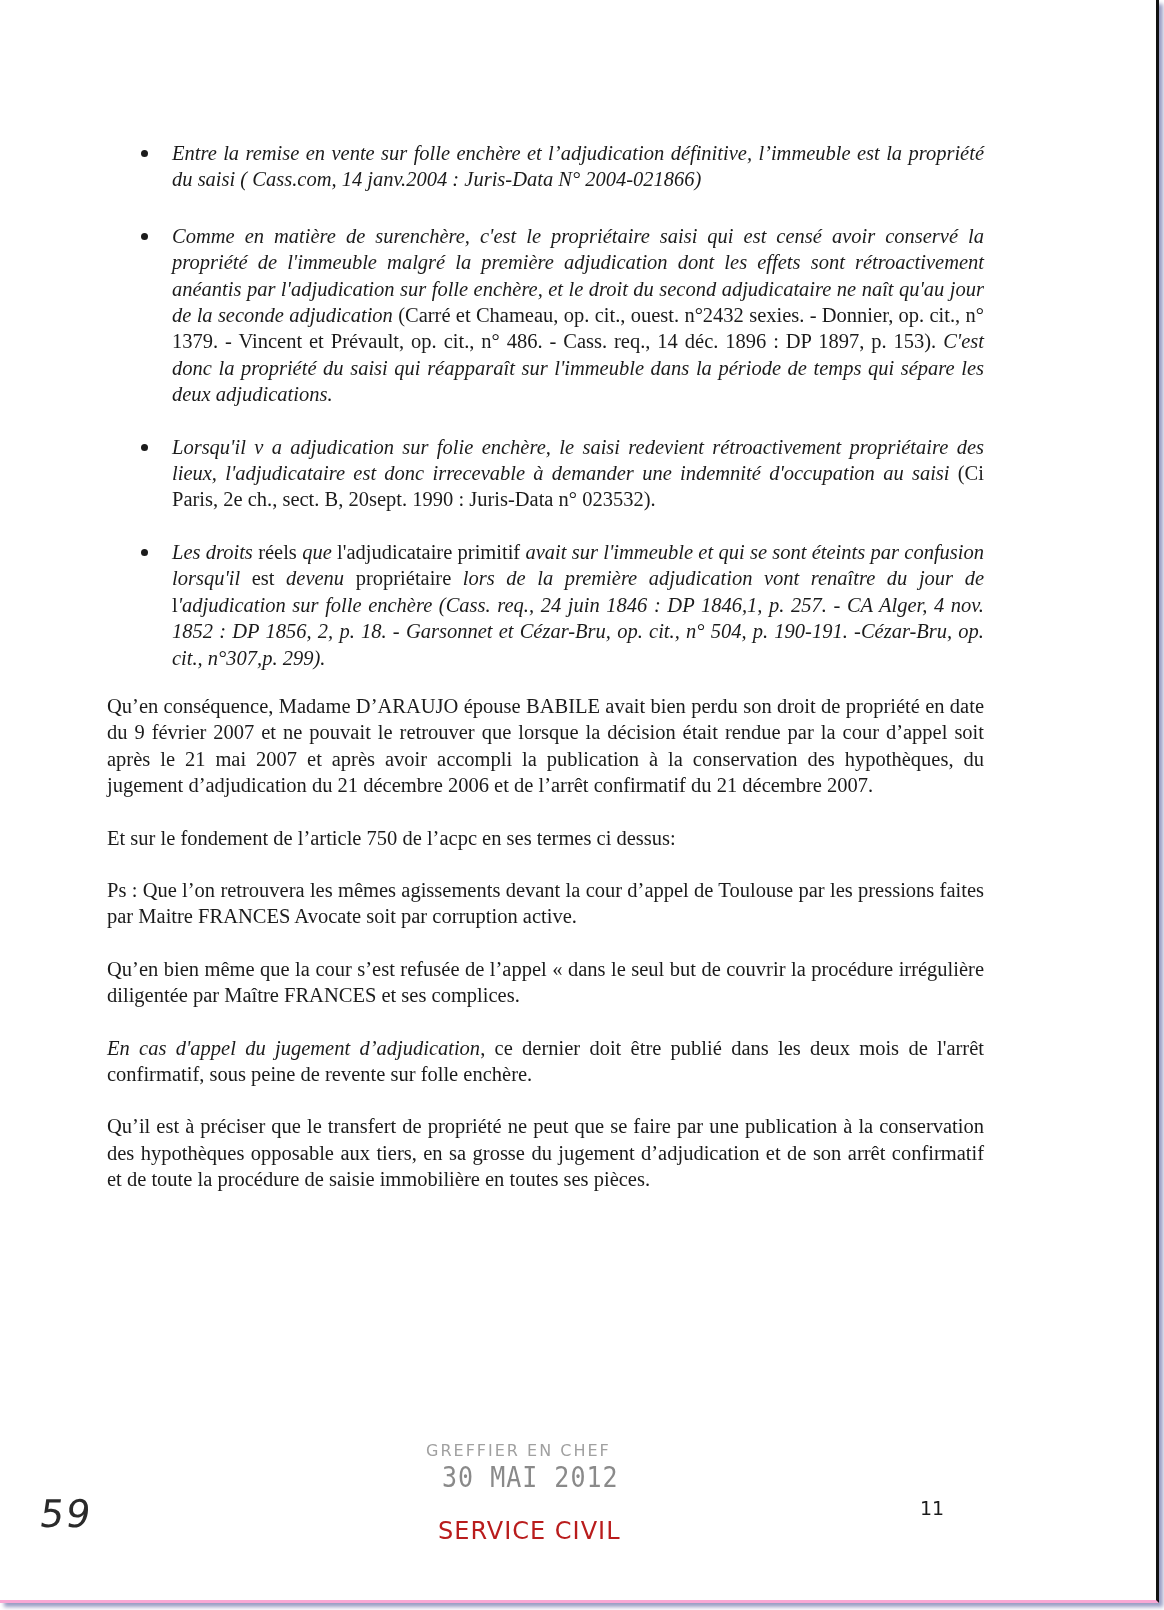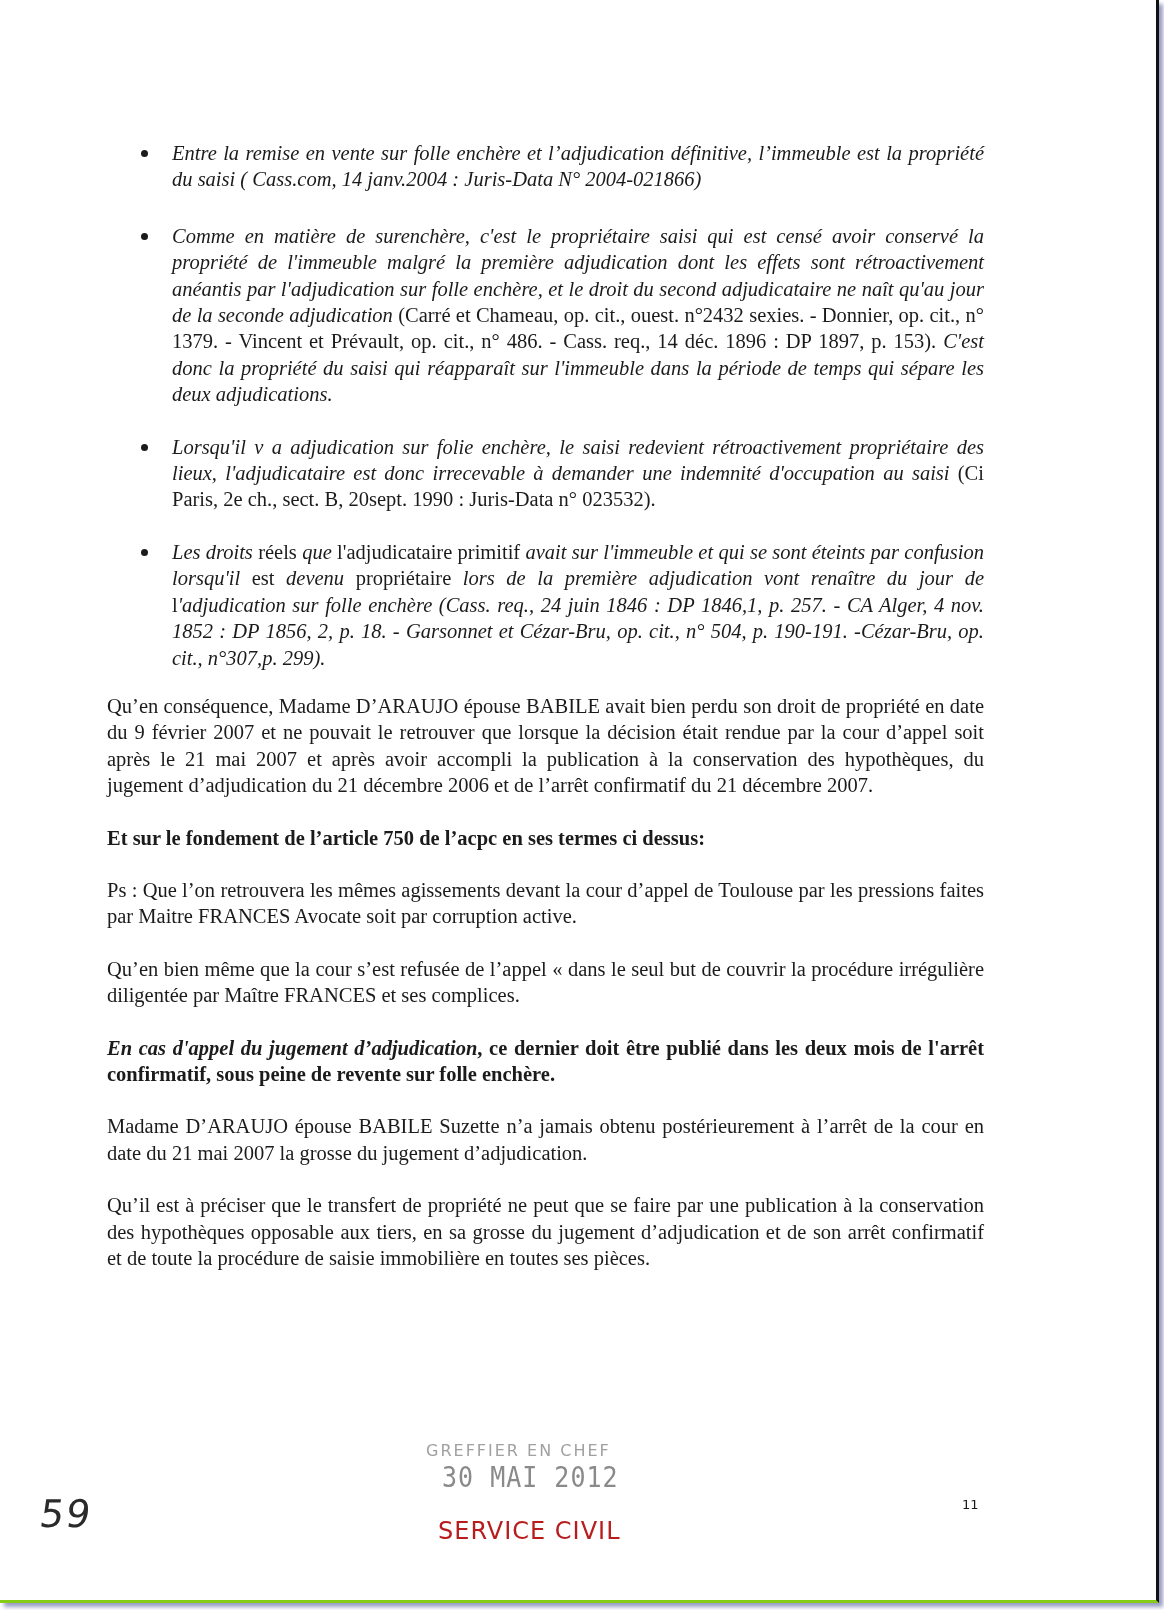--- a/index.html
+++ b/index.html
@@ -1,49 +1,49 @@
 <!DOCTYPE html>
 <html><head>
   <meta charset="utf-8">
   <style>
     html, body { margin: 0; padding: 0; background: #ffffff; }
     body { width: 1164px; height: 1610px; position: relative; overflow: hidden; }
     .page {
       position: absolute; left: 0; top: 0; width: 1156px; height: 1600px;
       background: #ffffff;
       border-right: 3px solid #111111;
-      border-bottom: 3px solid #84cc16;
+      border-bottom: 3px solid #f9a8d4;
       box-shadow: 4px 4px 4px #9a9ec4;
     }
     .content {
       position: absolute; left: 107px; top: 140px; width: 877px;
       font-family: "Liberation Serif", serif; font-size: 20.5px; line-height: 26.4px; color: #1b1b1b;
     }
     .bullets { list-style: none; margin: 0; padding: 0; }
     .bullet { position: relative; padding-left: 65px; margin: 0 0 26px 0; text-align: justify; }
     .bullet .dot {
       position: absolute; left: 34px; top: 10px; width: 7px; height: 7px; border-radius: 50%; background: #1b1b1b;
     }
     .bullet.b1 { margin-bottom: 30px; }
     .it { font-style: italic; }
-    .bd { font-weight: bold; }
+    .bd { font-weight: normal; }
     p { margin: 0 0 26px 0; text-align: justify; }
     .para-tight { margin-top: -4px; }
     .stamp {
       position: absolute; color: #8a8a8a; font-family: "DejaVu Sans", sans-serif; letter-spacing: 1px;
     }
     .stamp-top { left: 426px; top: 1441px; font-size: 16px; color: #a0a0a0; letter-spacing: 2px; text-align: center; }
     .stamp-date { left: 442px; top: 1463px; font-size: 25px; font-family: "DejaVu Sans Mono", monospace; transform: scaleY(1.15); }
     .stamp-service { left: 438px; top: 1517px; font-size: 24px; color: #b91c1c; }
     .hand-num {
       position: absolute; left: 40px; top: 1492px; font-family: "DejaVu Sans", sans-serif;
       font-size: 38px; color: #2a2a2a; font-weight: normal; letter-spacing: 2px; transform: skewX(-8deg);
     }
     .page-num {
-      position: absolute; left: 962px; top: 1497px; font-family: "DejaVu Sans", sans-serif; font-size: 13px; color: #1a1a1a;
+      position: absolute; left: 920px; top: 1497px; font-family: "DejaVu Sans", sans-serif; font-size: 19px; color: #1a1a1a;
     }
   </style>
 </head>
 <body>
 
 <div class="page">
   <div class="content">
     <ul class="bullets">
       <li class="bullet b1">
         <span class="dot"></span>
@@ -61,21 +61,20 @@
         <span class="dot"></span>
         <span class="seg-container"><span class="it">Les droits</span><span> réels </span><span class="it">que</span><span> l'adjudicataire primitif </span><span class="it">avait sur l'immeuble et qui se sont éteints par confusion lorsqu'il</span><span> est </span><span class="it">devenu</span><span> propriétaire </span><span class="it">lors de la première adjudication vont renaître du jour de </span><span>l</span><span class="it">'adjudication sur folle enchère (Cass. req., 24 juin 1846 : DP 1846,1, p. 257. - CA Alger, 4 nov. 1852 : DP 1856, 2, p. 18. - Garsonnet et Cézar-Bru, op. cit., n° 504, p. 190-191. -Cézar-Bru, op. cit., n°307,p. 299).</span></span>
       </li>
     </ul>
 
     <p class="para-tight">Qu’en conséquence, Madame D’ARAUJO épouse BABILE avait bien perdu son droit de propriété en date du 9 février 2007 et ne pouvait le retrouver que lorsque la décision était rendue par la cour d’appel soit après le 21 mai 2007 et après avoir accompli la publication à la conservation des hypothèques, du jugement d’adjudication du 21 décembre 2006 et de l’arrêt confirmatif du 21 décembre 2007.</p>
     <p class="bd">Et sur le fondement de l’article 750 de l’acpc  en ses termes ci dessus:</p>
     <p>Ps : Que l’on retrouvera les mêmes agissements devant la cour d’appel de Toulouse par les pressions faites par Maitre FRANCES Avocate soit par corruption active.</p>
     <p>Qu’en bien même que la cour s’est refusée de l’appel «  dans le seul but de couvrir la procédure irrégulière diligentée par Maître FRANCES et ses complices.</p>
     <p class="bd"><span class="it">En cas d'appel du jugement d’adjudication</span><span>, ce dernier doit être publié dans les deux mois de l'arrêt confirmatif, sous peine de revente sur folle enchère.</span></p>
-    <p>Madame D’ARAUJO épouse BABILE Suzette n’a jamais obtenu postérieurement à l’arrêt de la cour en date du 21 mai 2007 la grosse du jugement d’adjudication.</p>
     <p>Qu’il est à préciser que le transfert de propriété ne peut que se faire par une publication à la conservation des hypothèques opposable aux tiers, en sa grosse du jugement d’adjudication et de son arrêt confirmatif et de toute la procédure de saisie immobilière en toutes ses pièces.</p>
   </div>
 
   <div class="stamp stamp-top">GREFFIER EN CHEF</div>
   <div class="stamp stamp-date">30 MAI 2012</div>
   <div class="stamp stamp-service">SERVICE CIVIL</div>
 
   <div class="hand-num">59</div>
   <div class="page-num">11</div>
 </div>

